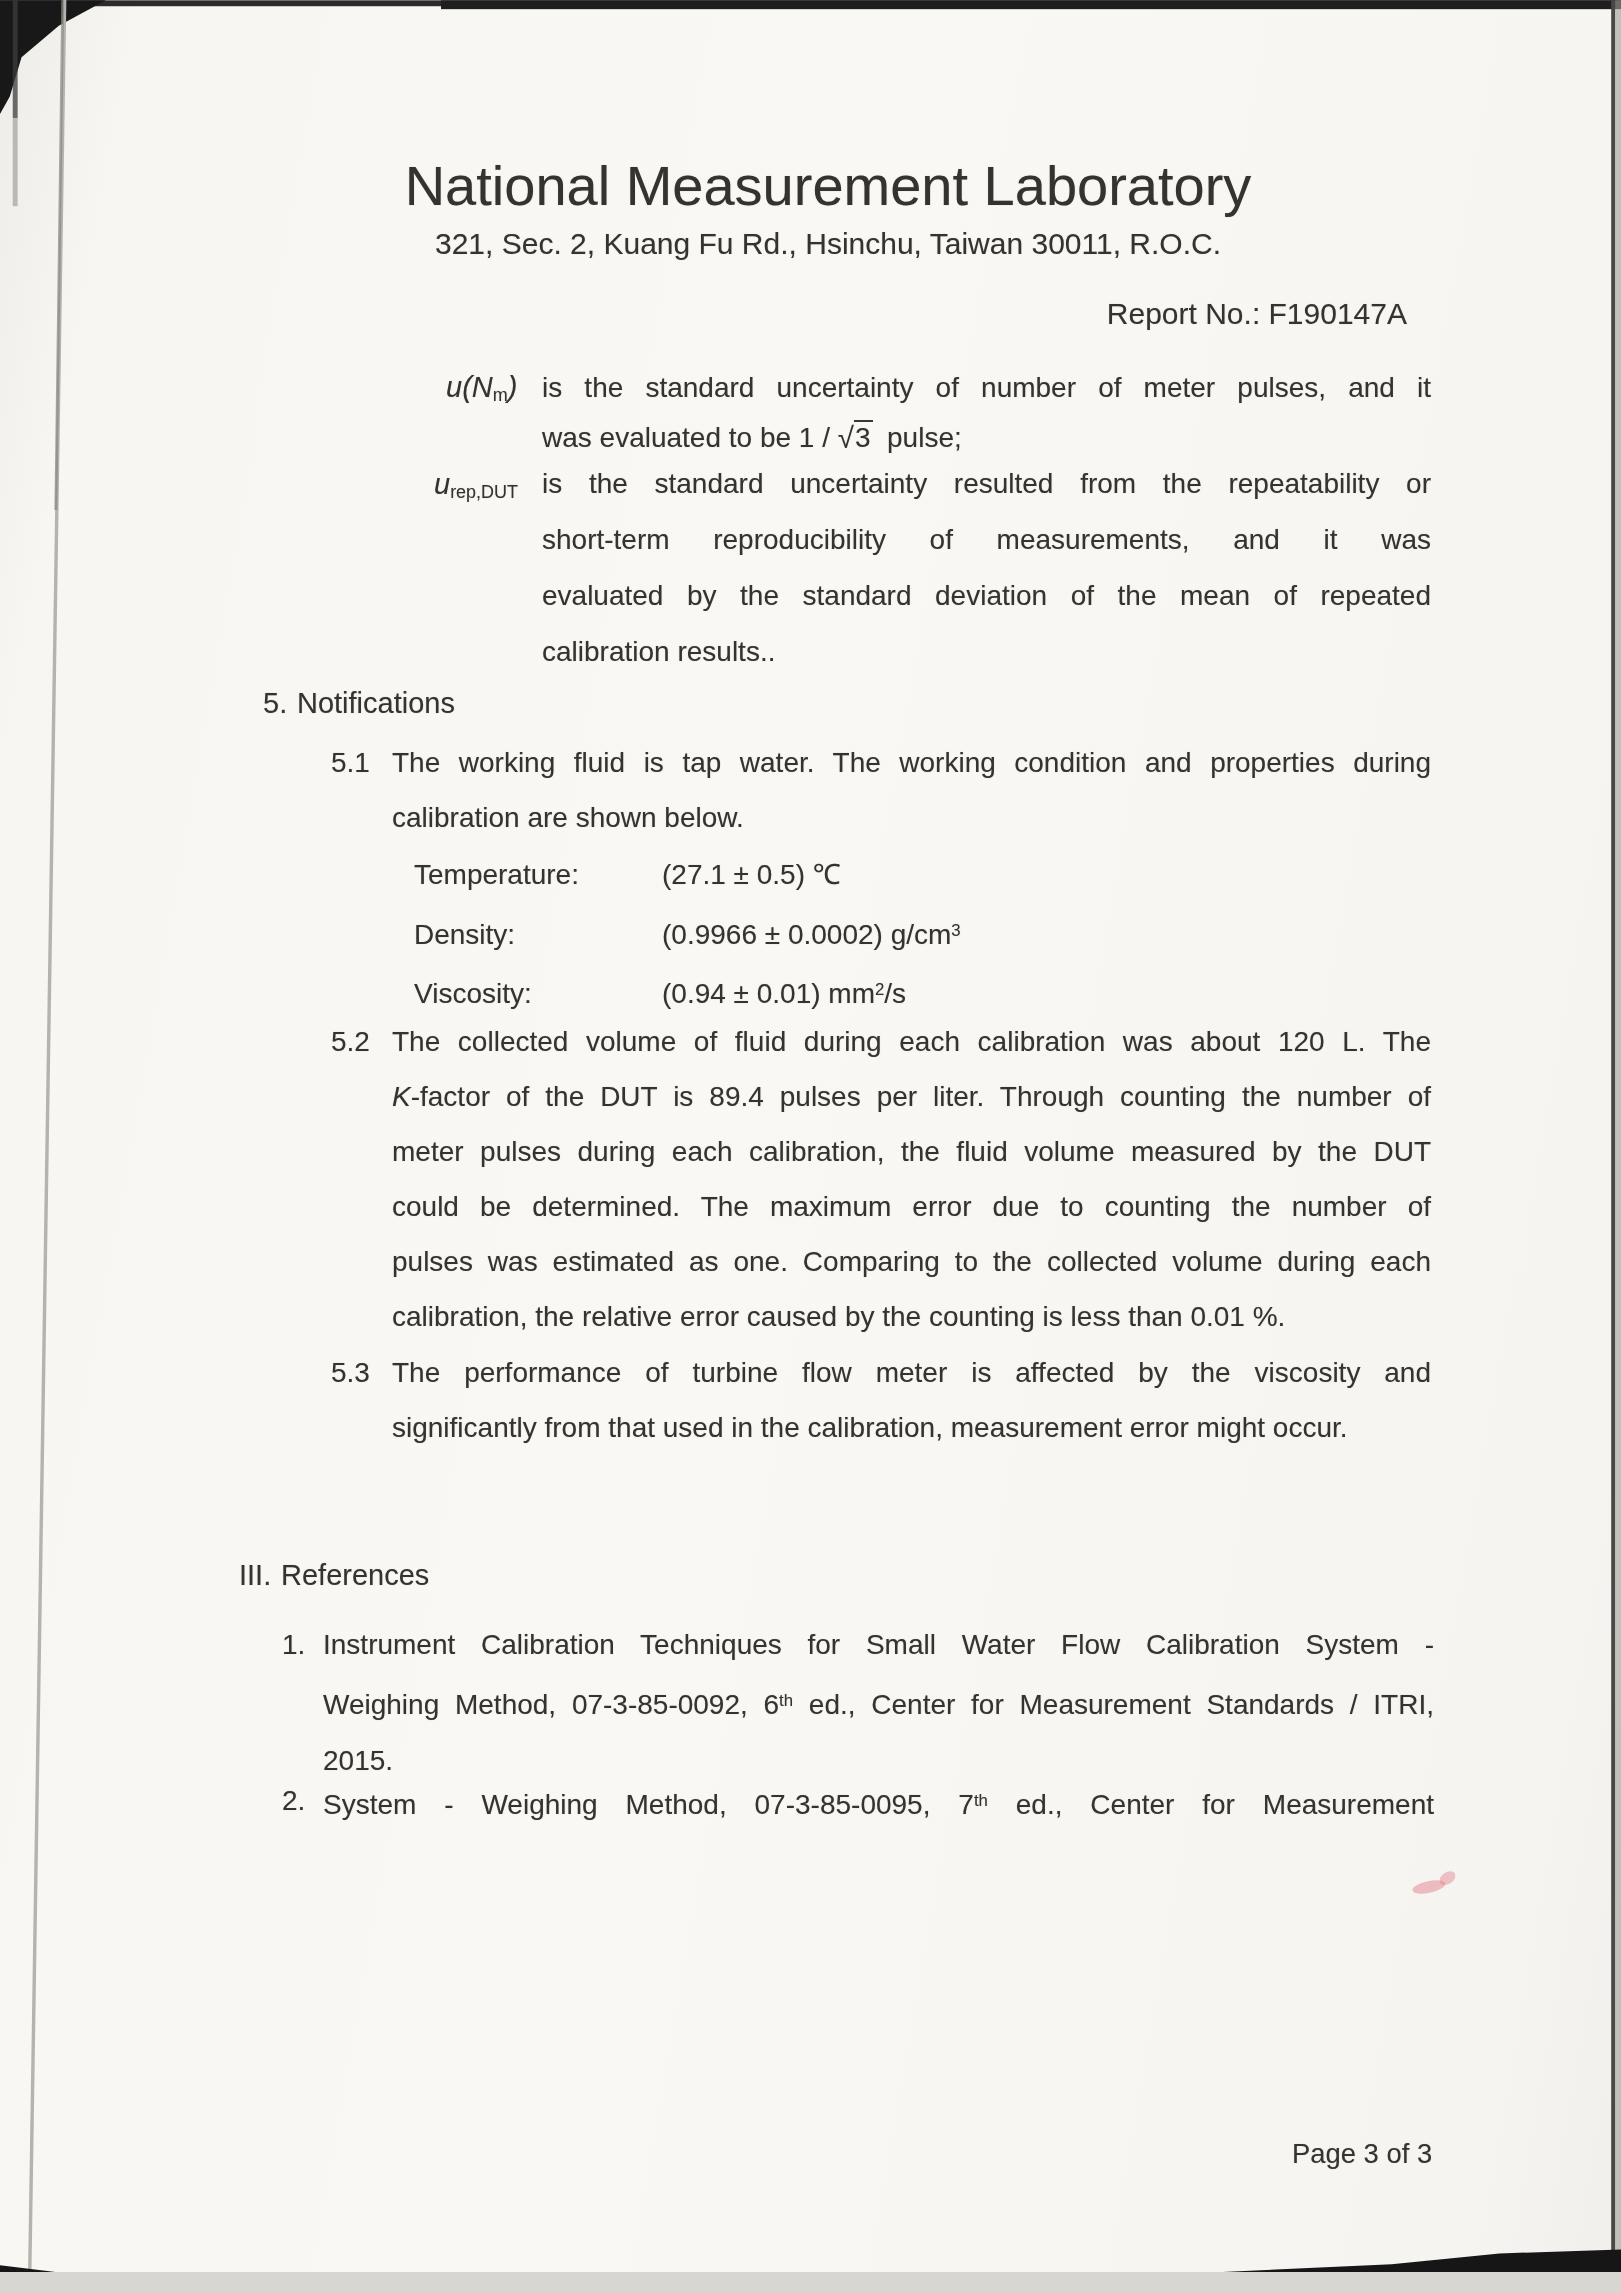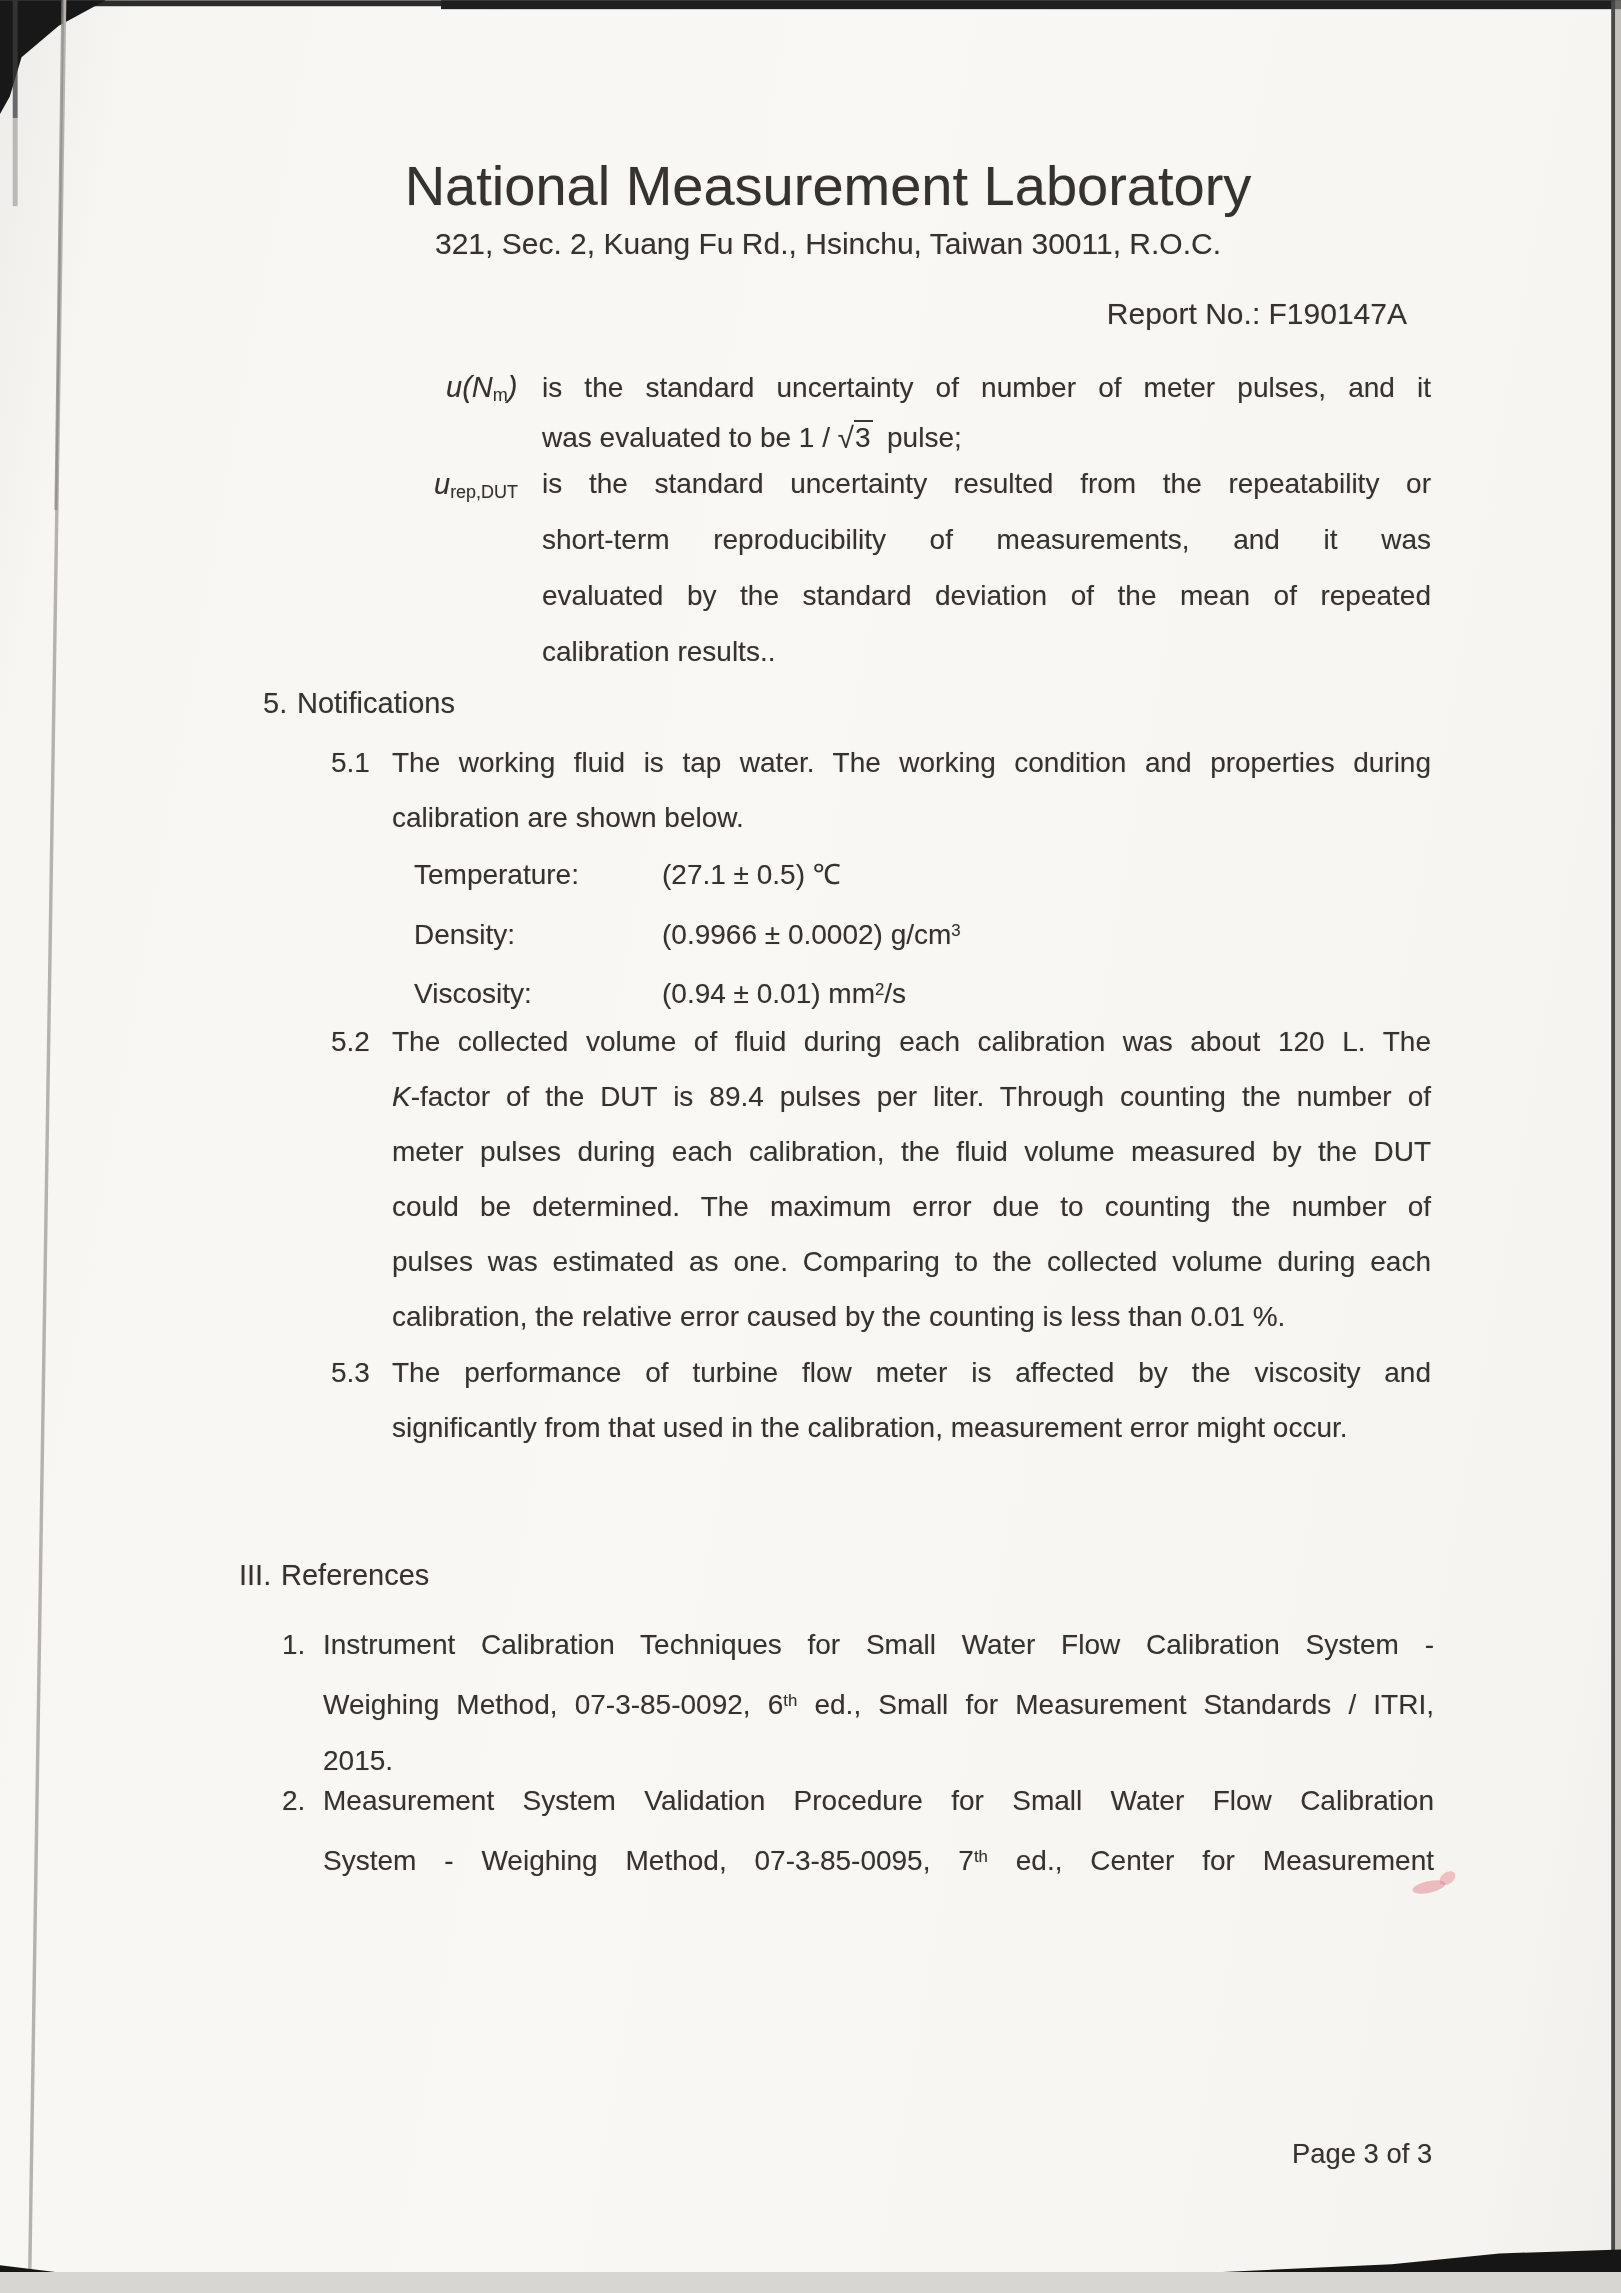--- a/index.html
+++ b/index.html
@@ -142,29 +142,28 @@
   </div>
 
   <div class="sechead s3">
     <span class="secnum">III.</span><span>References</span>
   </div>
 
   <div class="ref r1">
     <span class="rnum">1.</span>
     <div class="rtext">
       <div class="jl">Instrument Calibration Techniques for Small Water Flow Calibration System -</div>
-      <div class="jl"><span>Weighing Method, 07-3-85-0092, 6</span><sup>th</sup><span> ed., Small for Measurement Standards / ITRI,</span></div>
+      <div class="jl"><span>Weighing Method, 07-3-85-0092, 6</span><sup>th</sup><span> ed., Center for Measurement Standards / ITRI,</span></div>
       <div class="ll">2015.</div>
     </div>
   </div>
 
   <div class="ref r2">
     <span class="rnum">2.</span>
     <div class="rtext">
-      <div class="jl">Measurement System Validation Procedure for Small Water Flow Calibration</div>
       <div class="jl"><span>System - Weighing Method, 07-3-85-0095, 7</span><sup>th</sup><span> ed., Center for Measurement</span></div>
     </div>
   </div>
 
   <div class="pagefoot">Page 3 of 3</div>
 
 </div>
 
 
 </body></html>

